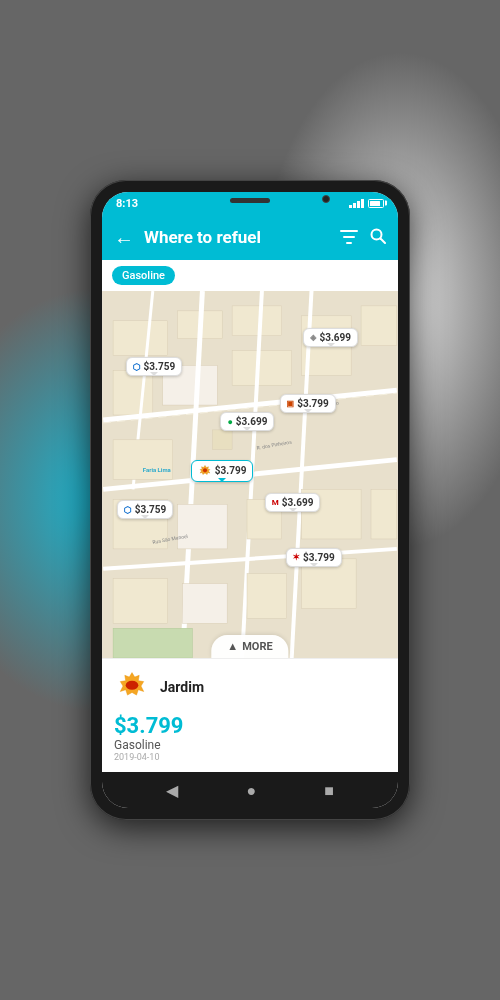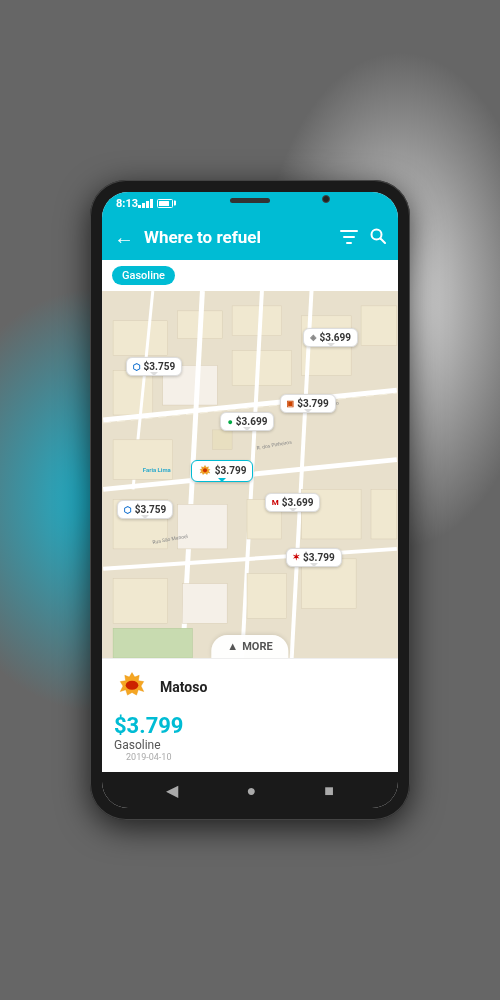--- a/index.html
+++ b/index.html
@@ -34,20 +34,21 @@
       overflow: hidden;
       display: flex;
       flex-direction: column;
     }
 
     
     .status-bar {
       background: #00bcd4;
       display: flex;
       align-items: center;
+      justify-content: space-between;
       padding: 4px 14px;
       height: 22px;
     }
     .status-time {
       color: #fff;
       font-size: 11px;
       font-weight: bold;
     }
     .status-icons {
       display: flex;
@@ -252,21 +253,20 @@
       font-weight: bold;
       color: #00bcd4;
     }
     .fuel-type {
       font-size: 12px;
       color: #555;
     }
     .price-date {
       font-size: 9px;
       color: #aaa;
-      text-align: center;
     }
     .go-btn {
       background: #00bcd4;
       color: #fff;
       border: none;
       border-radius: 4px;
       padding: 10px 24px;
       font-size: 14px;
       font-weight: bold;
       cursor: pointer;
@@ -461,21 +461,21 @@
 
     <div class="station-card">
       <div class="station-header">
 
         <svg class="shell-logo" viewBox="0 0 40 40">
           <circle cx="20" cy="20" r="20" fill="#fff"></circle>
           <path d="M20 4 L23 9 L28 7 L27 13 L33 14 L30 19 L33 25 L27 23 L25 29 L20 26 L15 29 L13 23 L7 25 L10 19 L7 14 L13 13 L12 7 L17 9 Z" fill="#f5a623" stroke="#e8940a" stroke-width="0.5"></path>
           <ellipse cx="20" cy="18" rx="7" ry="5" fill="#cc2200"></ellipse>
         </svg>
         <div class="station-info">
-          <div class="station-name">Matoso</div>
+          <div class="station-name">Jardim</div>
         </div>
       </div>
       <div class="station-price-row">
         <div class="price-info">
           <span class="price-value">$3.799</span>
           <span class="fuel-type">Gasoline</span>
           <span class="price-date">2019-04-10</span>
         </div>
       </div>
     </div>

